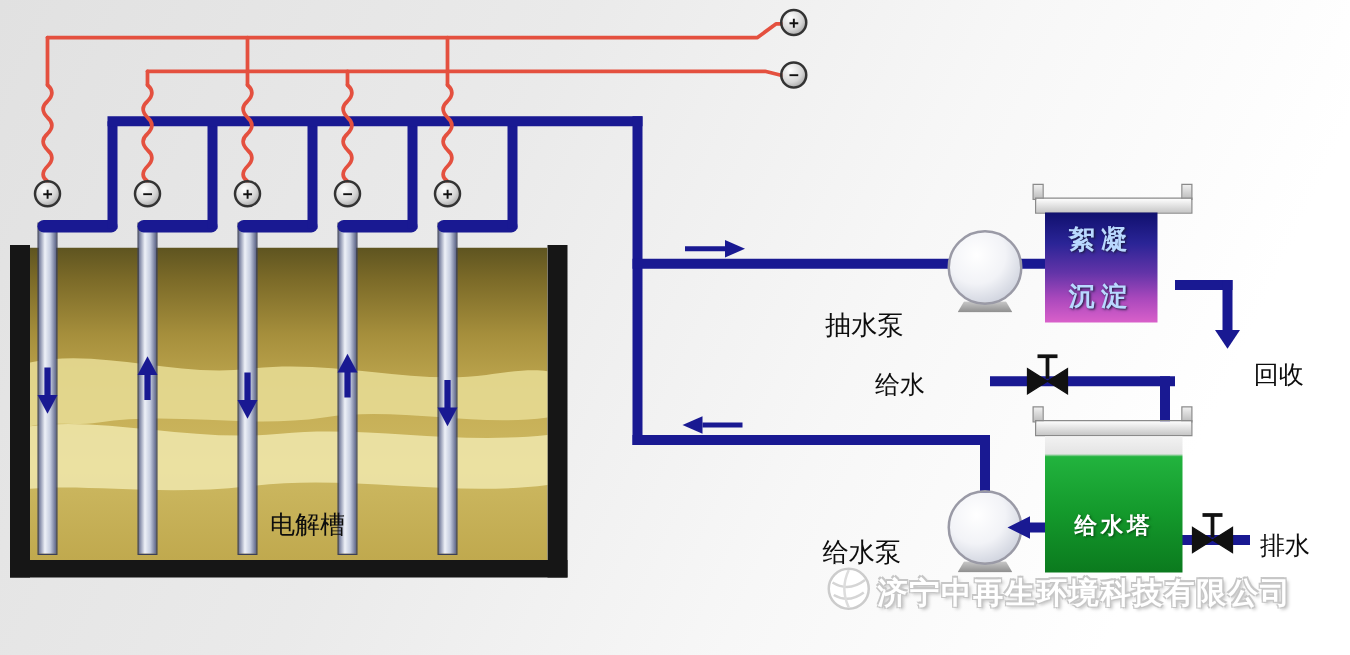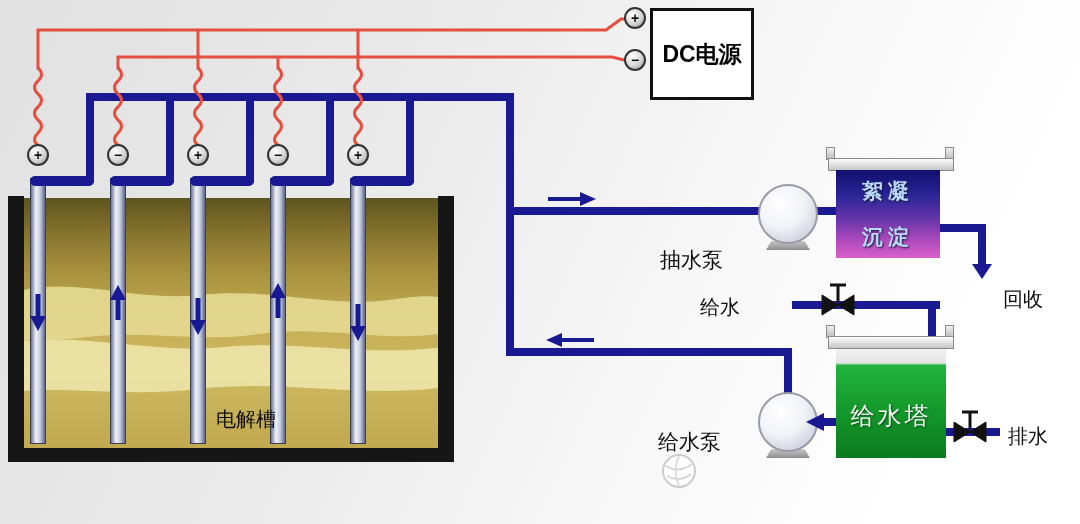--- a/index.html
+++ b/index.html
@@ -32,31 +32,31 @@
     background:radial-gradient(circle at 38% 32%,#ffffff 0%,#f2f3f7 45%,#cfd3de 80%,#b9bdcb 100%);
   }
   .pump-base {
     position:absolute; width:44px; height:9px;
     background:linear-gradient(#c9c9c9,#8d8d8d);
     clip-path:polygon(12% 0,88% 0,100% 100%,0 100%);
   }
   .rim { position:absolute; height:13px; background:linear-gradient(#fdfdfd,#c7c7c7); border:1px solid #8a8a8a; }
   .tab { position:absolute; width:9px; height:13px; background:linear-gradient(#efefef,#bdbdbd); border:1px solid #8a8a8a; }
   .floc {
-    position:absolute; left:836px; top:170px; width:104px; height:88px;
+    position:absolute; left:836px; top:170px; width:90px; height:88px;
     background:linear-gradient(180deg,#10106e 0%,#2a2496 28%,#6334a8 55%,#a948bc 78%,#d960ca 100%);
     display:flex; flex-direction:column; align-items:center; justify-content:center; gap:18px;
   }
   .floc span { color:#b9d9ff; font-size:21px; font-weight:bold; letter-spacing:5px; text-shadow:1px 1px 2px #1a1a3a; }
   .tower {
     position:absolute; left:836px; top:349px; width:110px; height:109px;
     background:linear-gradient(180deg,#f2f2f2 0%,#e4e4e4 13%,#22b33e 15%,#149a2c 55%,#0b7a1e 100%);
     display:flex; align-items:flex-end; justify-content:center; padding-bottom:26px;
   }
-  .tower span { color:#ffffff; font-size:24px; font-weight:normal; letter-spacing:3px; text-shadow:1px 1px 2px #064d12; }
+  .tower span { color:#ffffff; font-size:18px; font-weight:bold; letter-spacing:3px; text-shadow:1px 1px 2px #064d12; }
   .dcbox {
     position:absolute; left:650px; top:8px; width:104px; height:92px;
     background:#ffffff; border:3px solid #101010;
     display:flex; align-items:center; justify-content:center;
     font-size:23px; font-weight:bold; color:#000;
   }
   .lbl { position:absolute; font-weight:normal; color:#0d0d0d; white-space:nowrap; }
   .watermark-text {
     position:absolute; left:702px; top:458px; font-size:24px; font-weight:bold;
     letter-spacing:1.5px; color:#ffffff; white-space:nowrap;
@@ -150,23 +150,20 @@
   <div class="terminal" style="left:347px;top:144px;">
       <span>+</span>
     </div>
 
   <div class="terminal" style="left:624px;top:7px;">
       <span>+</span>
     </div>
   <div class="terminal" style="left:624px;top:49px;">
       <span>−</span>
     </div>
-  <div class="dcbox">
-    <span>DC电源</span>
-  </div>
 
   <div class="pump-base" style="left:766px;top:241px;"></div>
   <div class="pump" style="left:758px;top:184px;"></div>
   <div class="pump-base" style="left:766px;top:449px;"></div>
   <div class="pump" style="left:758px;top:392px;"></div>
 
   <div class="tab" style="left:826px;top:147px;"></div>
   <div class="tab" style="left:945px;top:147px;"></div>
   <div class="rim" style="left:828px;top:158px;width:126px;"></div>
   <div class="floc">
@@ -222,14 +219,15 @@
   <div class="lbl" style="left:1003px;top:286px;font-size:20px;">回收</div>
   <div class="lbl" style="left:1008px;top:423px;font-size:20px;">排水</div>
   <div class="lbl" style="left:216px;top:406px;font-size:20px;">电解槽</div>
 
   <svg class="abs" style="left:660px;top:452px;" width="38" height="38">
     <circle cx="19" cy="19" r="16" fill="#ffffff" stroke="#cccccc" stroke-width="2"></circle>
     <path d="M6,14 Q19,22 32,12" fill="none" stroke="#d5d5d5" stroke-width="2"></path>
     <path d="M7,24 Q19,31 31,22" fill="none" stroke="#d5d5d5" stroke-width="2"></path>
     <path d="M19,4 Q12,19 19,34" fill="none" stroke="#dddddd" stroke-width="2"></path>
   </svg>
+  <div class="watermark-text">济宁中再生环境科技有限公司</div>
 
 </div>
 
 </body></html>

